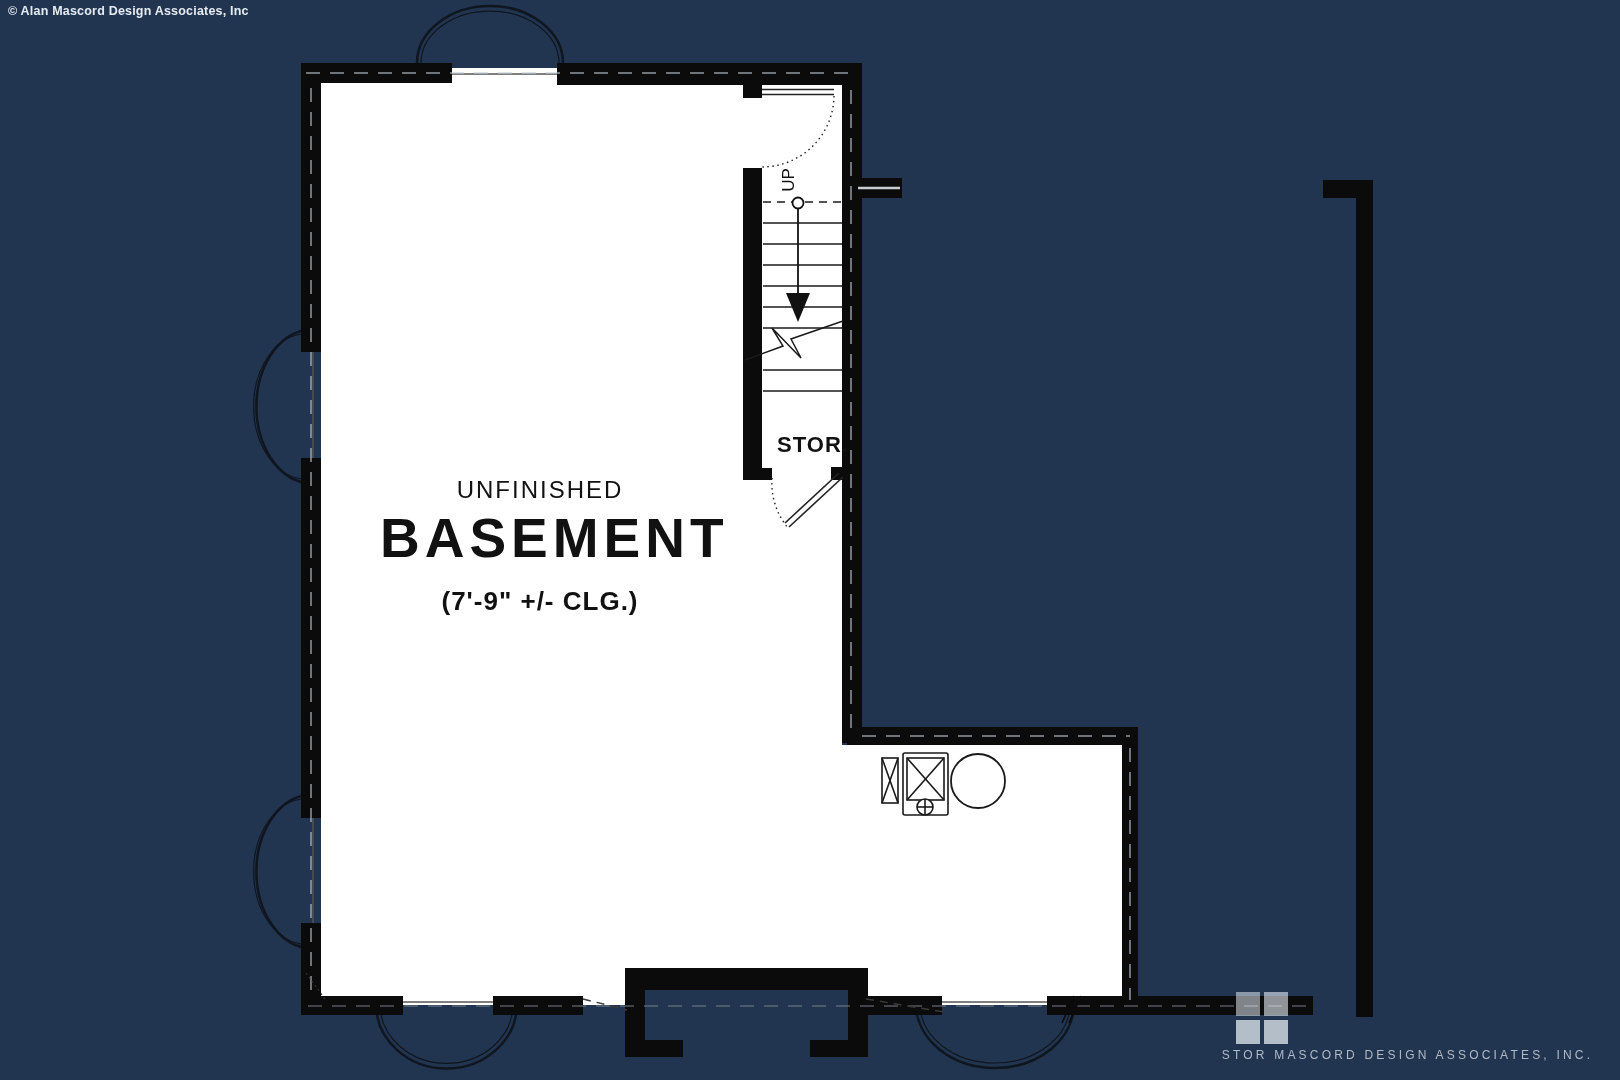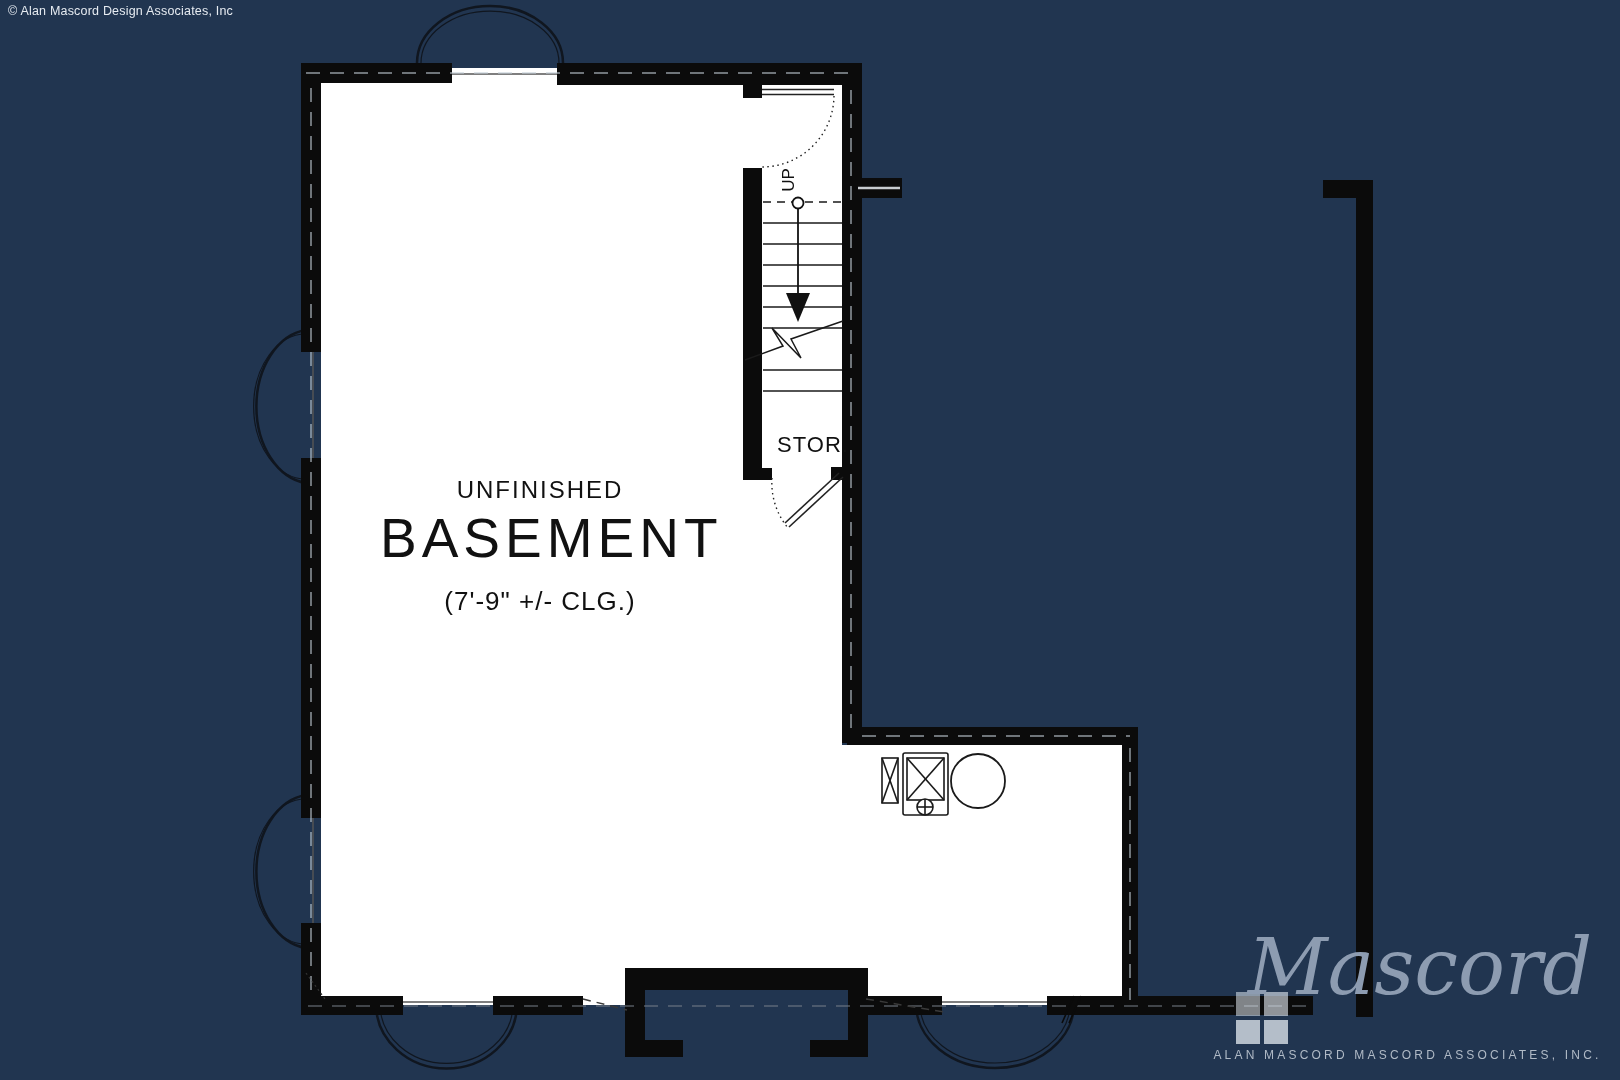--- a/index.html
+++ b/index.html
@@ -2,32 +2,32 @@
 <html><head>
 <meta charset="utf-8">
 <style>
   html,body{margin:0;padding:0;}
   body{
     width:1620px;height:1080px;position:relative;overflow:hidden;
     background:#213550;
     font-family:"Liberation Sans", sans-serif;
   }
   #canvas{position:absolute;inset:0;width:1620px;height:1080px;}
-  .label{position:absolute;color:#111;white-space:nowrap;}
+  .label{position:absolute;color:#111;white-space:nowrap;font-weight:bold;}
   #copyright{
     position:absolute;left:8px;top:4px;
     font-size:12.5px;color:#e6ebf1;letter-spacing:.2px;
   }
   #title-unfinished{
     left:380px;top:476px;width:320px;text-align:center;
     font-size:24px;letter-spacing:2px;font-weight:400;
   }
   #title-basement{
     left:380px;top:506px;width:340px;text-align:center;
-    font-size:55px;letter-spacing:5px;font-weight:400;
+    font-size:55px;letter-spacing:5px;font-weight:700;
   }
   #ceiling-note{
     left:380px;top:586px;width:320px;text-align:center;
     font-size:26px;letter-spacing:1px;
   }
   #stor-label{
     left:758px;top:432px;width:110px;text-align:center;
     font-size:22px;letter-spacing:1px;
   }
   #up-label{
@@ -209,15 +209,14 @@
 
 <div id="up-label" class="label">UP</div>
 
 <div id="logo">
   <div id="logo-grid">
     <div class="sq tl"></div>
     <div class="sq tr"></div>
     <div class="sq bl"></div>
     <div class="sq br"></div>
   </div>
-  <div id="logo-script">Mascord</div>
-  <div id="logo-caps">ALAN MASCORD MASCORD ASSOCIATES, INC.</div>
+  <div id="logo-caps">STOR MASCORD DESIGN ASSOCIATES, INC.</div>
 </div>
 
 </body></html>

